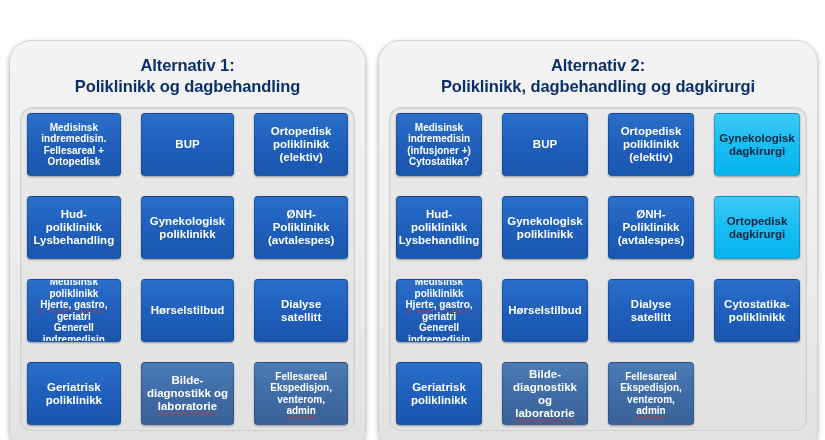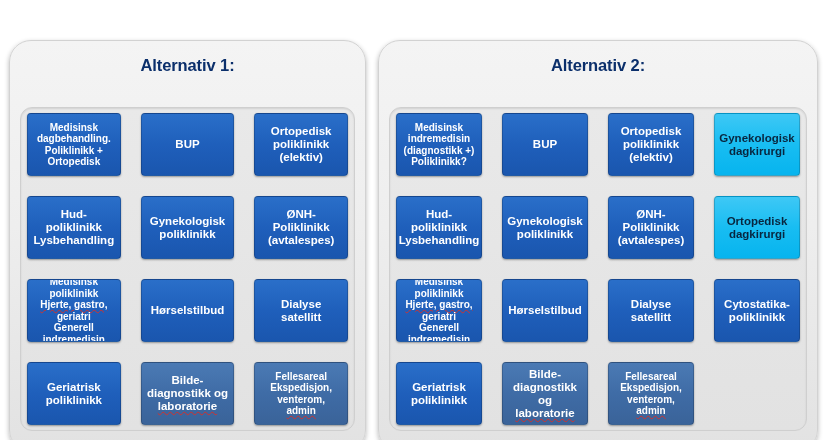--- a/index.html
+++ b/index.html
@@ -111,28 +111,29 @@
   }
 </style>
 </head>
 <body>
 
 <div class="canvas">
 
   <div class="panel left">
     <div class="panel-title">
       <span>Alternativ 1:</span>
+      <span class="line2">Poliklinikk og dagbehandling</span>
     </div>
     <div class="tray">
       <div class="grid cols3" id="grid-1">
           <div class="box blue">
             <div>
               <span class="txt small">Medisinsk</span>
-              <span class="txt small">dagbehandling.</span>
-              <span class="txt small">Poliklinikk +</span>
+              <span class="txt small">indremedisin.</span>
+              <span class="txt small">Fellesareal +</span>
               <span class="txt small">Ortopedisk</span>
             </div>
           </div>
           <div class="box blue">
             <div>
               <span class="txt">BUP</span>
             </div>
           </div>
           <div class="box blue">
             <div>
@@ -203,29 +204,30 @@
               <span class="txt small squiggle">admin</span>
             </div>
           </div>
         </div>
     </div>
   </div>
 
   <div class="panel right">
     <div class="panel-title">
       <span>Alternativ 2:</span>
+      <span class="line2">Poliklinikk, dagbehandling og dagkirurgi</span>
     </div>
     <div class="tray">
       <div class="grid cols4" id="grid-2">
           <div class="box blue">
             <div>
               <span class="txt small">Medisinsk</span>
               <span class="txt small">indremedisin</span>
-              <span class="txt small">(diagnostikk +)</span>
-              <span class="txt small">Poliklinikk?</span>
+              <span class="txt small">(infusjoner +)</span>
+              <span class="txt small">Cytostatika?</span>
             </div>
           </div>
           <div class="box blue">
             <div>
               <span class="txt">BUP</span>
             </div>
           </div>
           <div class="box blue">
             <div>
               <span class="txt">Ortopedisk</span>

